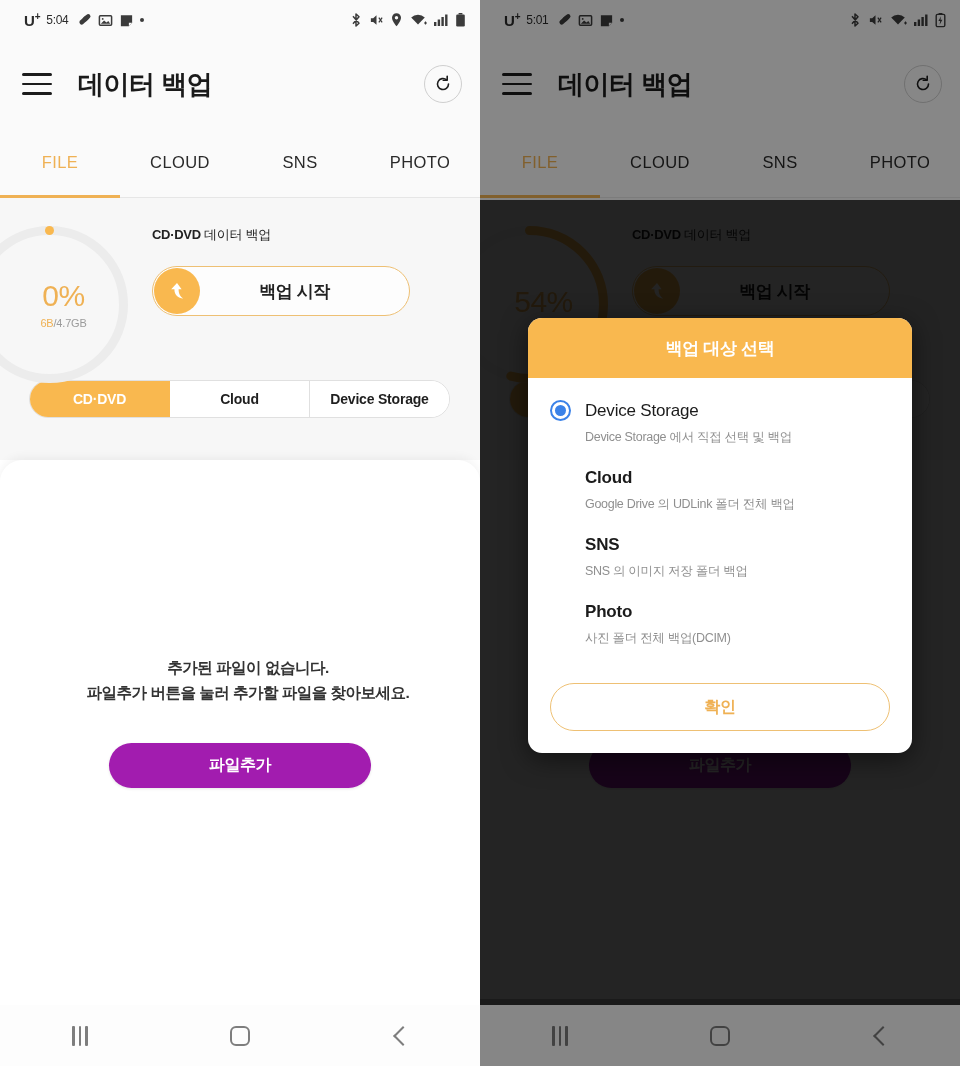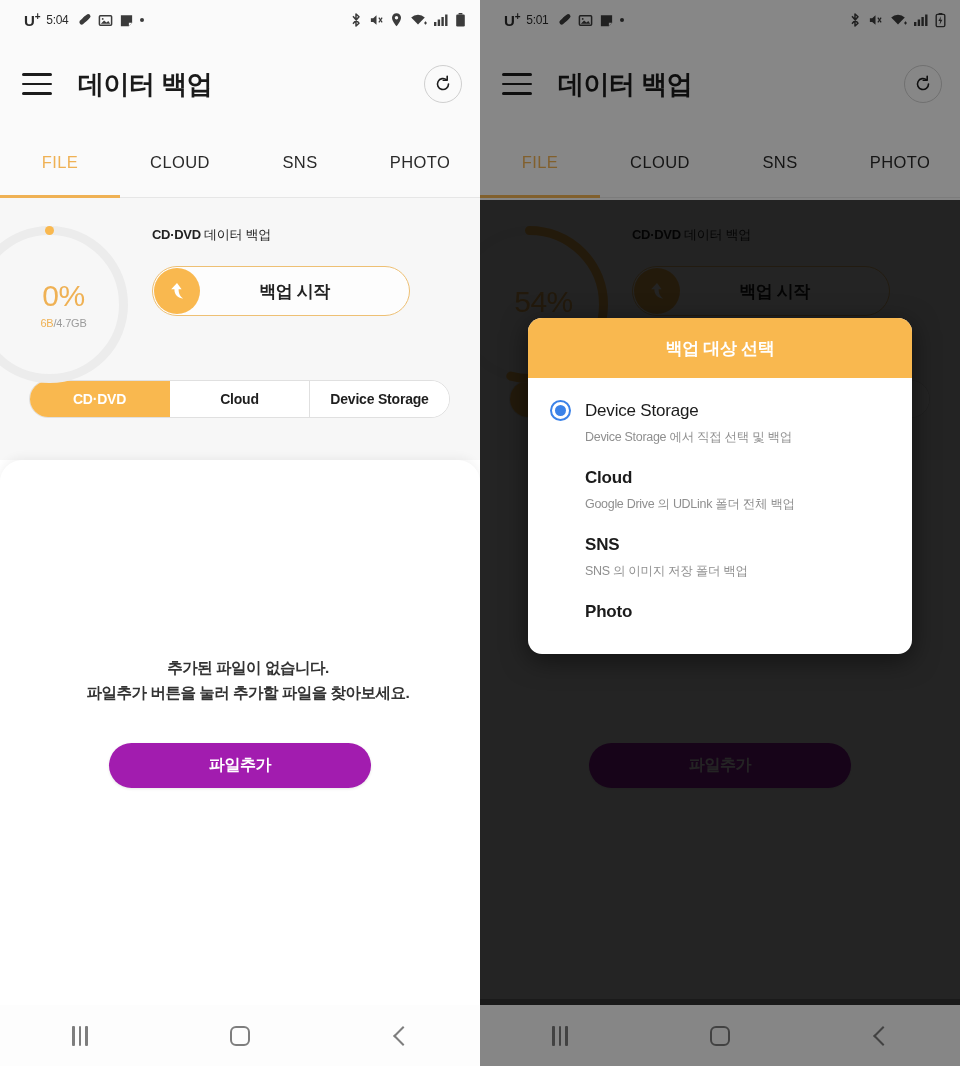--- a/index.html
+++ b/index.html
@@ -478,17 +478,21 @@
         <div class="dlg-opt indent">
           <div class="dlg-opt-title bold">Cloud</div>
           <div class="dlg-opt-desc">Google Drive 의 UDLink 폴더 전체 백업</div>
         </div>
         <div class="dlg-opt indent">
           <div class="dlg-opt-title bold">SNS</div>
           <div class="dlg-opt-desc">SNS 의 이미지 저장 폴더 백업</div>
         </div>
         <div class="dlg-opt indent">
           <div class="dlg-opt-title bold">Photo</div>
-        </div>
+          <div class="dlg-opt-desc">사진 폴더 전체 백업(DCIM)</div>
+        </div>
+      </div>
+      <div class="dlg-footer">
+        <button class="confirm-btn">확인</button>
       </div>
     </div>
   </div>
 </div>
 
 </body></html>

